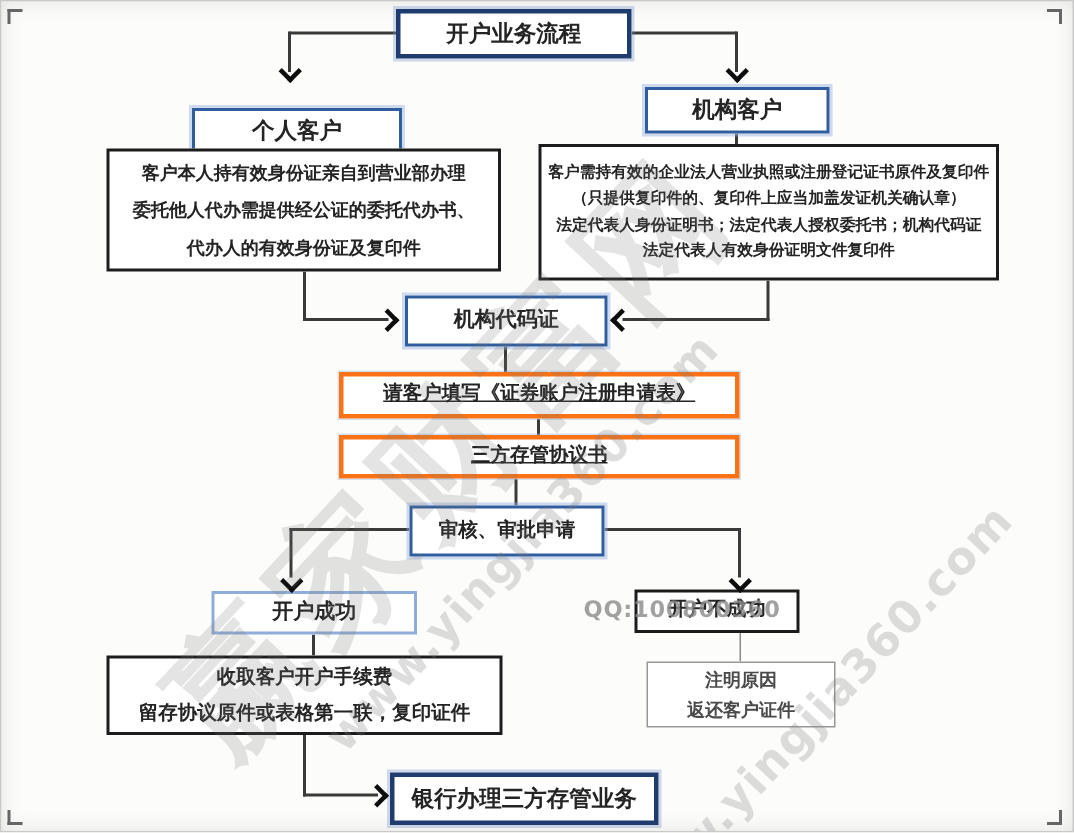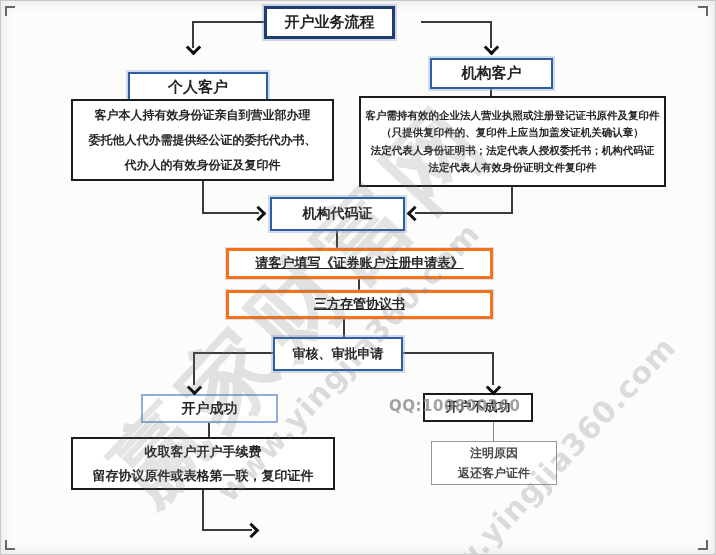--- a/index.html
+++ b/index.html
@@ -86,21 +86,21 @@
   <div class="line" style="left:491px;top:351px;width:2px;height:33px;"></div>
   <div class="chev chev-down" style="left:487px;top:381px;"></div>
 
   <div class="line" style="left:207px;top:422px;width:2px;height:14px;"></div>
   <div class="line gline" style="left:492px;top:421px;width:1px;height:19px;"></div>
 
   <div class="line" style="left:201px;top:489px;width:2px;height:41px;"></div>
   <div class="line" style="left:201px;top:528px;width:50px;height:2px;"></div>
   <div class="chev chev-right" style="left:245px;top:524px;"></div>
 
-  <div class="box b-navy fs15" style="left:263px;top:5px;width:131px;height:33px;">
+  <div class="box b-navy fs15" style="left:263px;top:5px;width:157px;height:33px;">
     <span>开户业务流程</span>
   </div>
 
   <div class="box b-blue fs15" style="left:127px;top:71px;width:140px;height:31px;">
     <span>个人客户</span>
   </div>
 
   <div class="box b-blue fs15" style="left:429px;top:57px;width:123px;height:31px;">
     <span>机构客户</span>
   </div>
@@ -145,20 +145,23 @@
   <div class="box b-black fee-t" style="left:70px;top:436px;width:264px;height:53px;">
     <div>收取客户开户手续费</div>
     <div>留存协议原件或表格第一联，复印证件</div>
   </div>
 
   <div class="box b-gray reason-t" style="left:430px;top:440px;width:126px;height:44px;">
     <div>注明原因</div>
     <div>返还客户证件</div>
   </div>
 
+  <div class="box b-navy fs15" style="left:259px;top:514px;width:179px;height:35px;">
+    <span>银行办理三方存管业务</span>
+  </div>
 
   <div class="wm">
     <div class="wm-brand">赢家财富网</div>
     <div class="wm-url wm-url1">www.yingjia360.com</div>
     <div class="wm-url wm-url2">www.yingjia360.com</div>
     <div class="wm-qq">QQ:100800360</div>
   </div>
 
   <div class="corner c-tl"></div>
   <div class="corner c-tr"></div>

